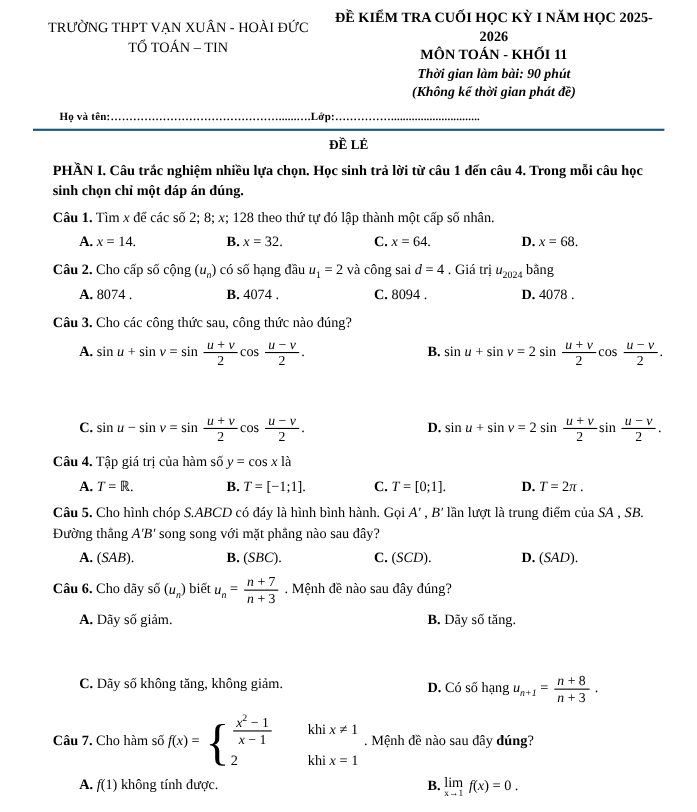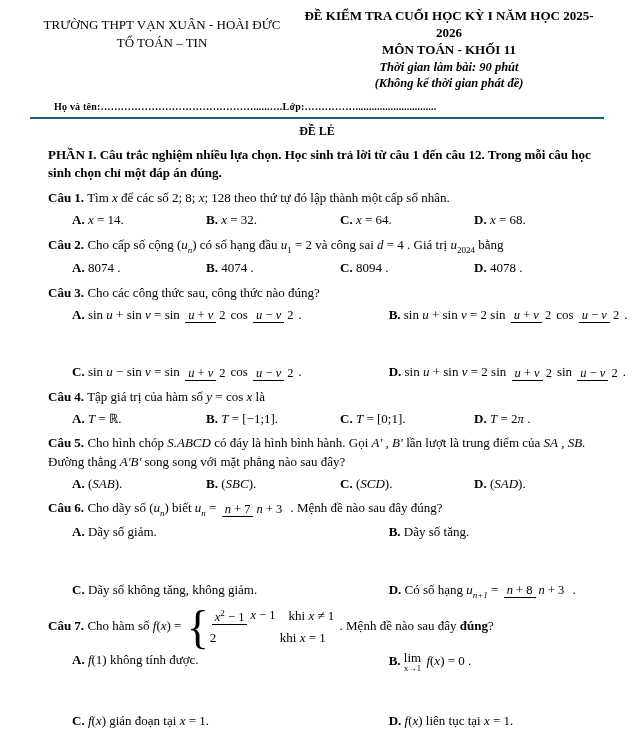--- a/index.html
+++ b/index.html
@@ -24,21 +24,21 @@
   .stem{line-height:1.45;}
   .qlabel{font-weight:bold;}
   .opts{display:grid;padding-left:24px;margin-top:3px;row-gap:11px;column-gap:4px;}
   .opts.c4{grid-template-columns:repeat(4,1fr);}
   .opts.c2{grid-template-columns:52% 48%;gap:40px;}
   .opt{white-space:nowrap;}
   .optk{font-weight:bold;}
   
   i{font-style:italic;}
   .mv sub,.mv sup{font-size:9px;}
-  .frac{display:inline-flex;vertical-align:middle;
+  .frac{display:inline-flex;flex-direction:column;vertical-align:middle;text-align:center;
         margin:0 2px;line-height:1.12;font-size:12.5px;}
   .fnum{border-bottom:1px solid #000;padding:0 3px;}
   .fden{padding:0 3px;}
   .cases{display:inline-flex;align-items:center;vertical-align:middle;margin:0 2px;}
   .brace{font-size:46px;font-weight:300;line-height:.85;margin-right:1px;}
   .crows{display:inline-flex;flex-direction:column;row-gap:3px;text-align:left;}
   .crow{display:flex;align-items:center;}
   .cf{min-width:62px;display:inline-flex;align-items:center;}
   .cc{margin-left:8px;}
   .lim{display:inline-flex;flex-direction:column;text-align:center;vertical-align:middle;line-height:1;margin-right:2px;}
@@ -60,21 +60,21 @@
       <div class="l4">(Không kể thời gian phát đề)</div>
     </div>
   </div>
 
   <div class="name-line">Họ và tên:………………………………………......….Lớp:……………..............................</div>
 
   <div class="rule"></div>
 
   <div class="de-title">ĐỀ LẺ</div>
 
-  <div class="part-heading">PHẦN I. Câu trắc nghiệm nhiều lựa chọn. Học sinh trả lời từ câu 1 đến câu 12. Trong mỗi câu học sinh chọn chỉ một đáp án đúng.</div>
+  <div class="part-heading">PHẦN I. Câu trắc nghiệm nhiều lựa chọn. Học sinh trả lời từ câu 1 đến câu 4. Trong mỗi câu học sinh chọn chỉ một đáp án đúng.</div>
 
   <div id="questions">
       <div class="question">
         <div class="stem"><span class="qlabel">Câu 1.</span> Tìm <i>x</i> để các số 2;  8;  <i>x</i>;  128 theo thứ tự đó lập thành một cấp số nhân.</div>
         <div class="opts c4">
           <span class="opt"><span class="optk">A.</span> <i>x</i> = 14.</span>
           <span class="opt"><span class="optk">B.</span> <i>x</i> = 32.</span>
           <span class="opt"><span class="optk">C.</span> <i>x</i> = 64.</span>
           <span class="opt"><span class="optk">D.</span> <i>x</i> = 68.</span>
         </div>

